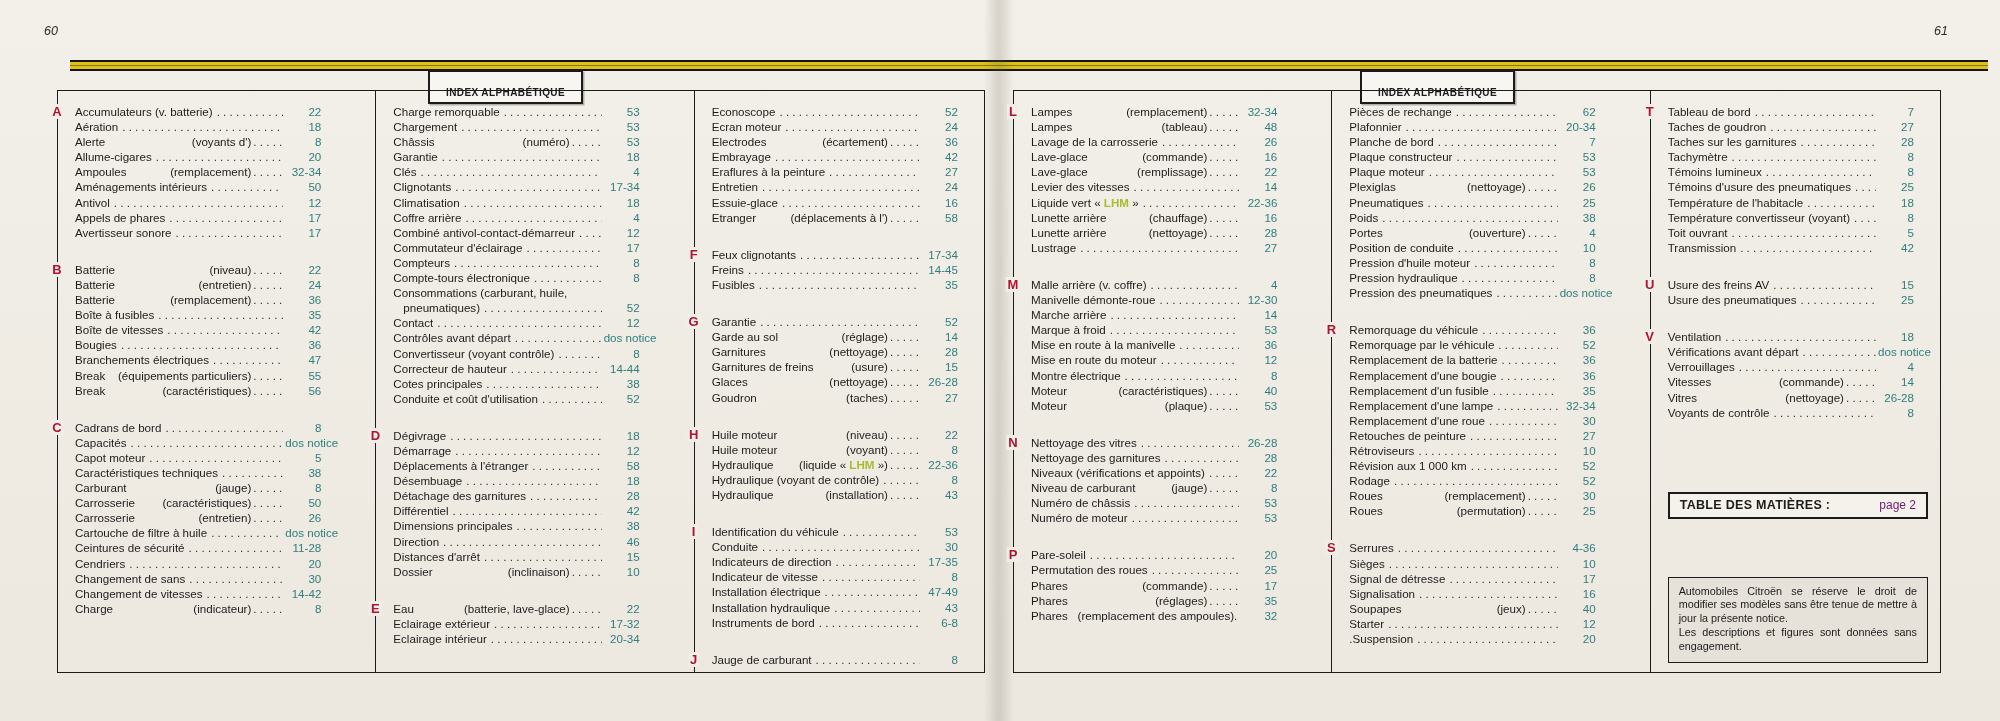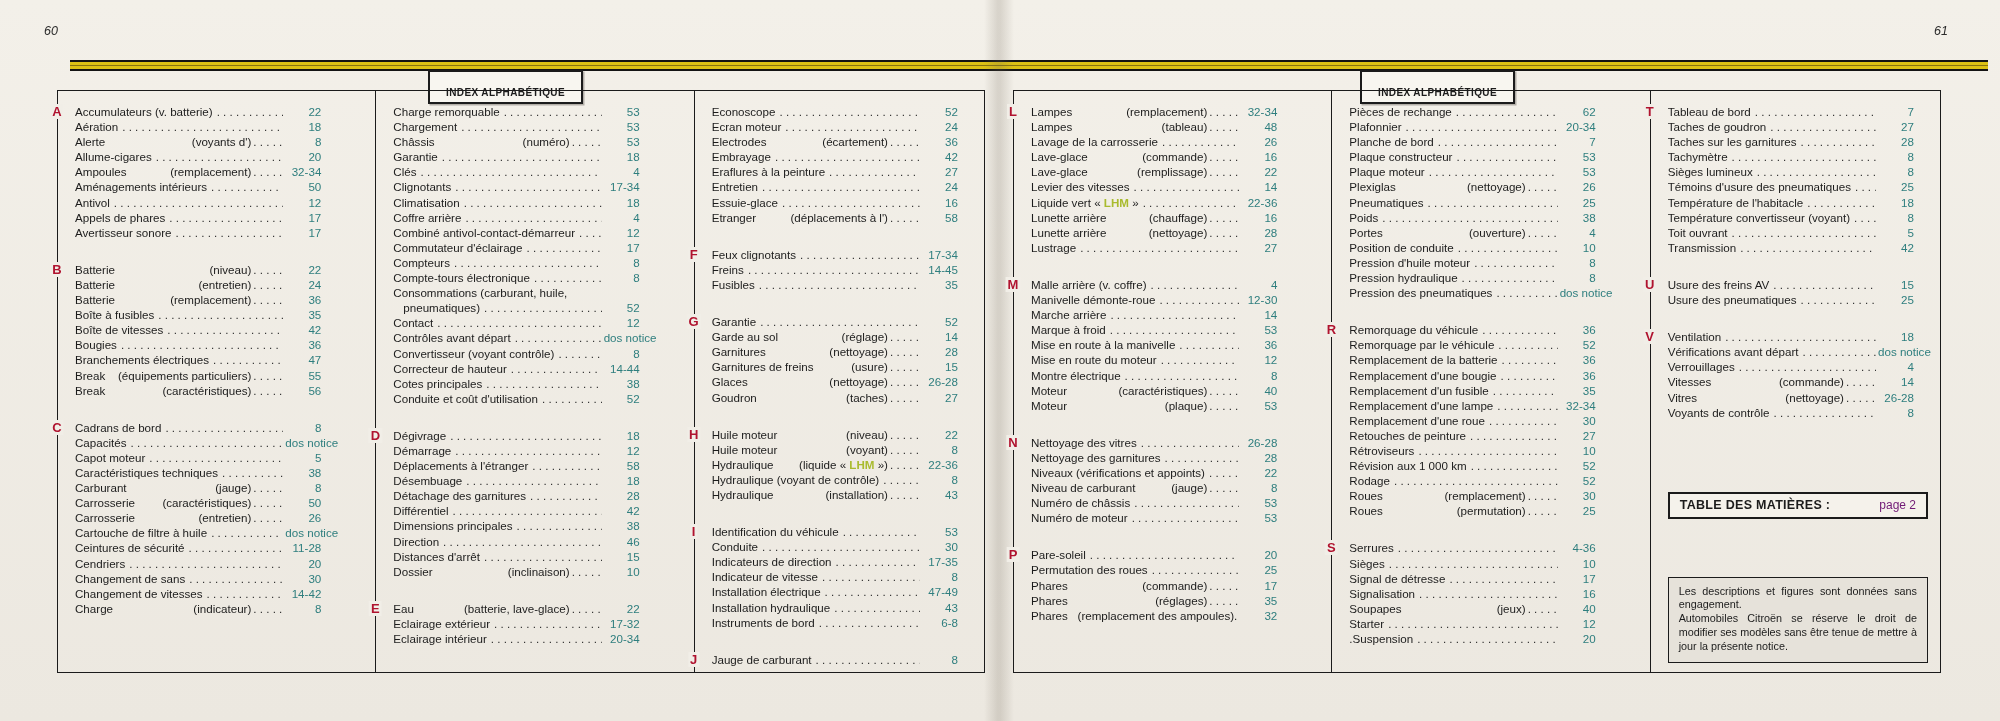--- a/index.html
+++ b/index.html
@@ -1028,21 +1028,21 @@
                 <span class="term">Taches sur les garnitures</span>
                 <span class="dots"></span>
                 <span class="num">28</span>
               </div>
               <div class="entry erow">
                 <span class="term">Tachymètre</span>
                 <span class="dots"></span>
                 <span class="num">8</span>
               </div>
               <div class="entry erow">
-                <span class="term">Sièges lumineux</span>
+                <span class="term">Témoins lumineux</span>
                 <span class="dots"></span>
                 <span class="num">8</span>
               </div>
               <div class="entry erow">
                 <span class="term">Témoins d'usure des pneumatiques</span>
                 <span class="dots"></span>
                 <span class="num">25</span>
               </div>
               <div class="entry erow">
                 <span class="term">Température de l'habitacle</span>
@@ -1114,20 +1114,20 @@
                 <span class="dots"></span>
                 <span class="num">8</span>
               </div>
             </div>
           </div>
         <div class="toc-box">
           <span class="toc-label">TABLE DES MATIÈRES :</span>
           <span class="toc-page">page 2</span>
         </div>
         <div class="note-box">
+          <p>Automobiles Citroën se réserve le droit de modifier ses modèles sans être tenue de mettre à jour la présente notice.</p>
           <p>Les descriptions et figures sont données sans engagement.</p>
-          <p>Automobiles Citroën se réserve le droit de modifier ses modèles sans être tenue de mettre à jour la présente notice.</p>
         </div>
       </div>
     </div>
   </div>
 
 </div>
 
 </body></html>

